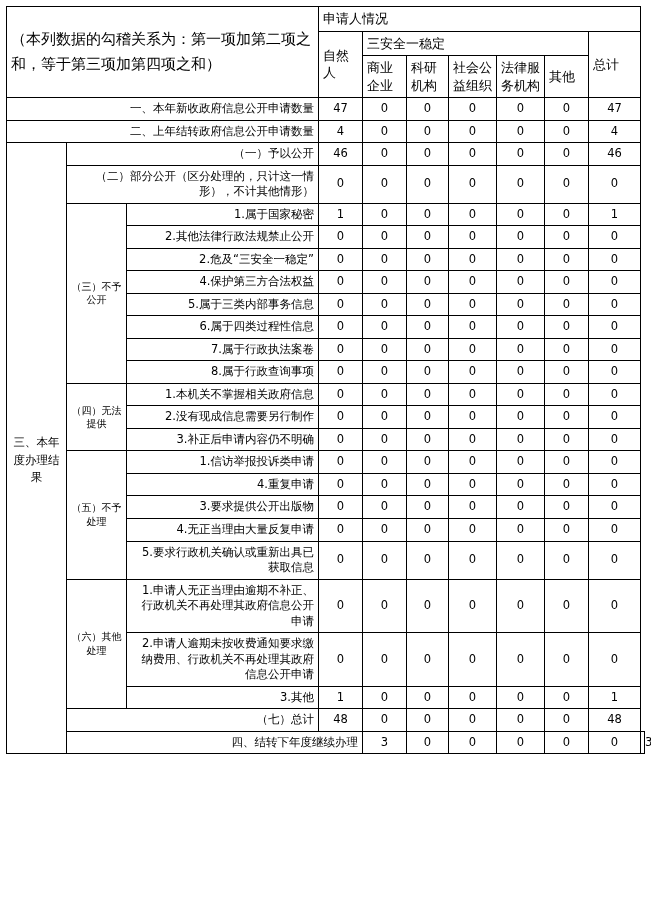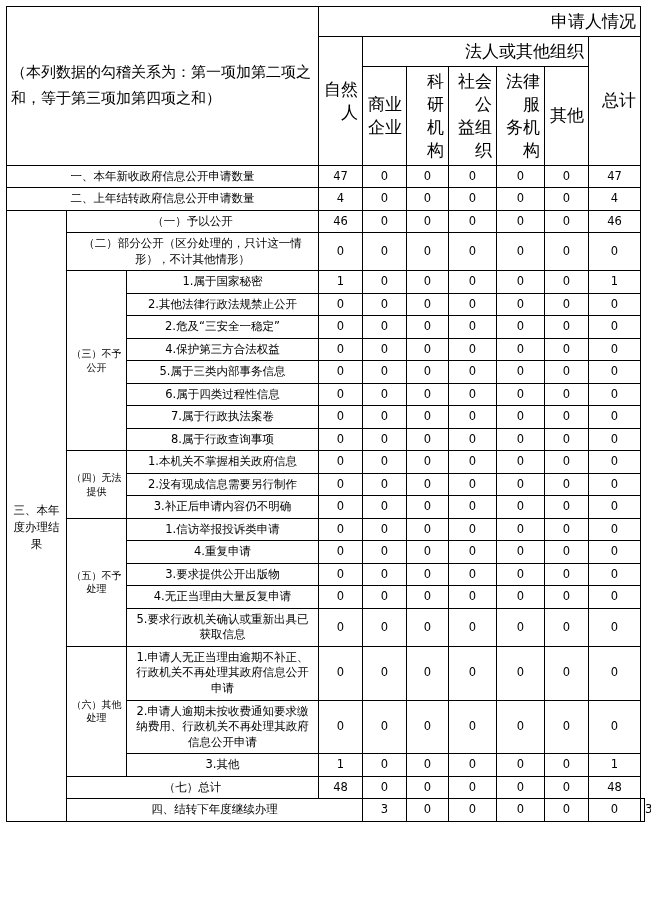--- a/index.html
+++ b/index.html
@@ -29,21 +29,21 @@
   }
   table.stat td, table.stat th {
     border: 1px solid #000000;
     padding: 3px 4px;
     vertical-align: middle;
     font-weight: normal;
     word-break: break-all;
   }
   .c-center { text-align: center; }
   .num { text-align: center; font-size: 11.5px; }
-  .hdr { text-align: right; font-size: 17px; }
+  .hdr { text-align: left; font-size: 13px; }
   .corner {
     font-size: 15px;
     line-height: 1.7;
     text-align: left;
     padding: 6px 6px;
   }
   .vert-label {
     text-align: center;
     font-size: 11.5px;
     padding: 2px;
@@ -51,21 +51,21 @@
   .vert-label .stack {
     display: block;
     line-height: 1.5;
     margin-top: 24px;
   }
   .grp {
     text-align: center;
     font-size: 10px;
   }
   .item {
-    text-align: center;
+    text-align: right;
     font-size: 11.5px;
   }
 </style>
 </head>
 <body>
 
 <div id="sheet">
   <table class="stat">
     <colgroup>
       <col style="width:60px">
@@ -81,21 +81,21 @@
     </colgroup>
     <tbody>
 
       <tr>
         <td class="corner" rowspan="3" colspan="3">（本列数据的勾稽关系为：第一项加第二项之和，等于第三项加第四项之和）</td>
         <td class="hdr" colspan="7">申请人情况</td>
       </tr>
 
       <tr>
         <td class="hdr" rowspan="2">自然人</td>
-        <td class="hdr" colspan="5">法人或其他组织</td>
+        <td class="hdr" colspan="5">三安全一稳定</td>
         <td class="hdr" rowspan="2">总计</td>
       </tr>
 
       <tr>
         <td class="hdr">
           <span>商业</span><br>
           <span>企业</span>
         </td>
         <td class="hdr">
           <span>科研</span><br>

